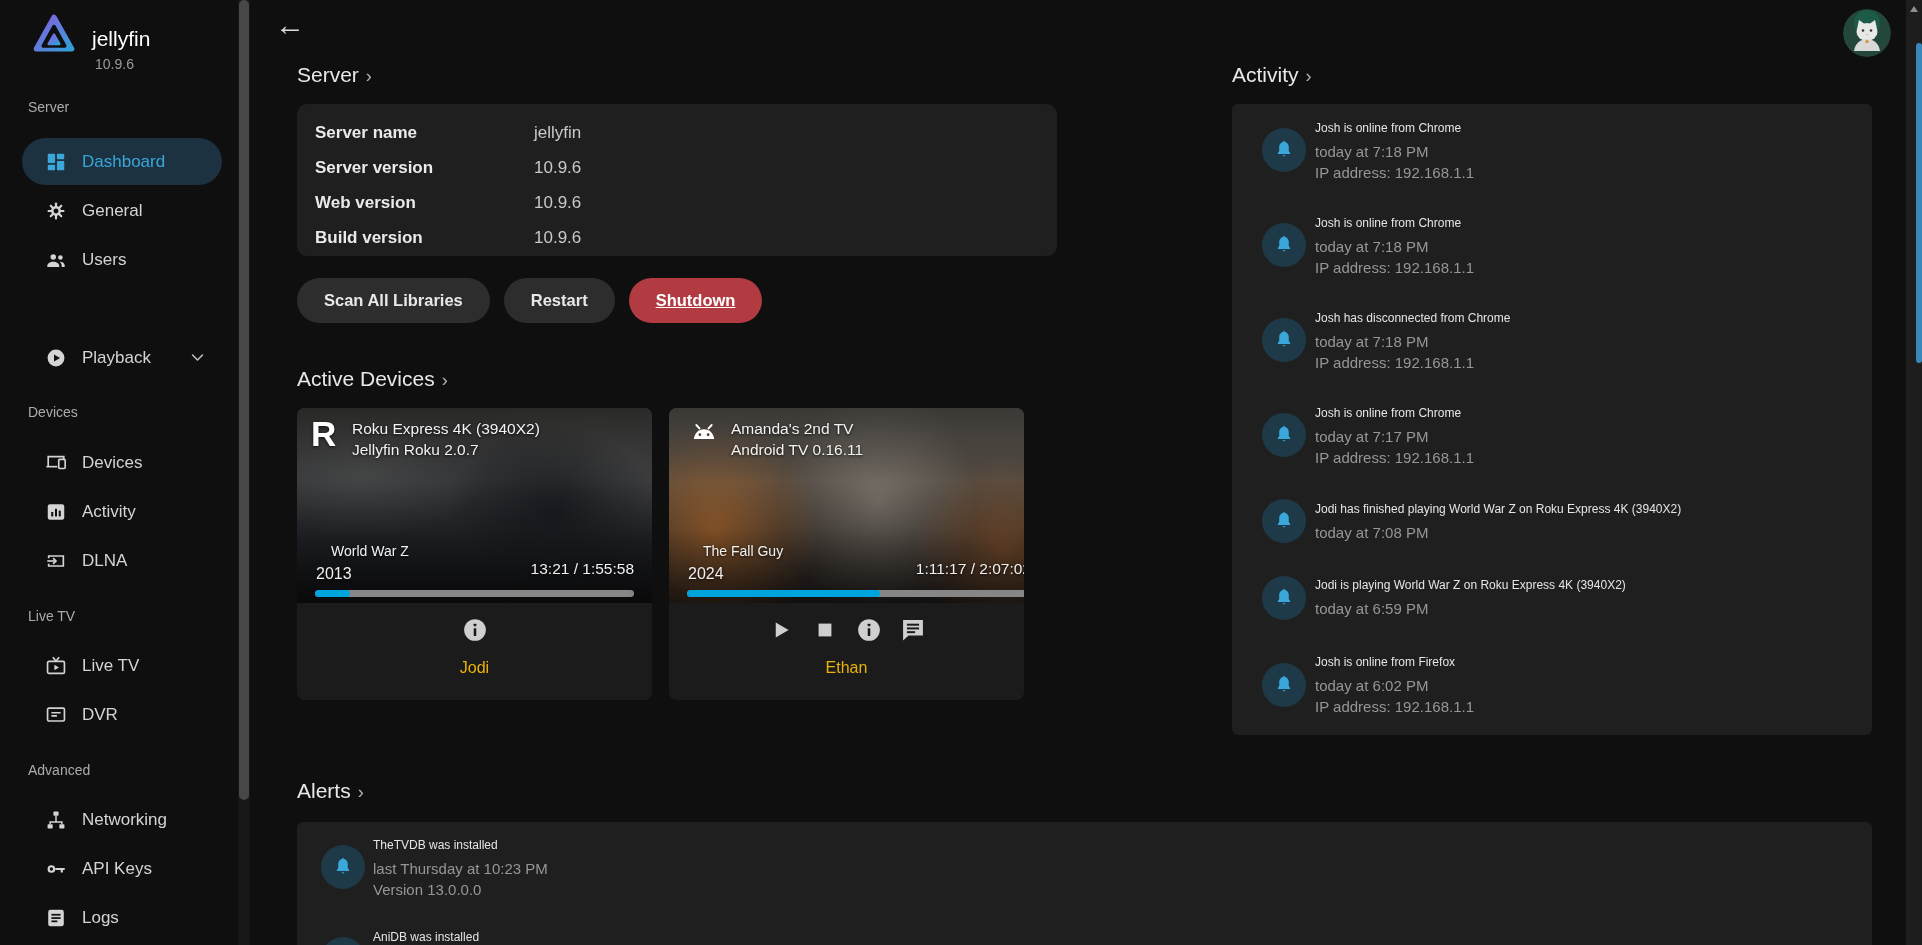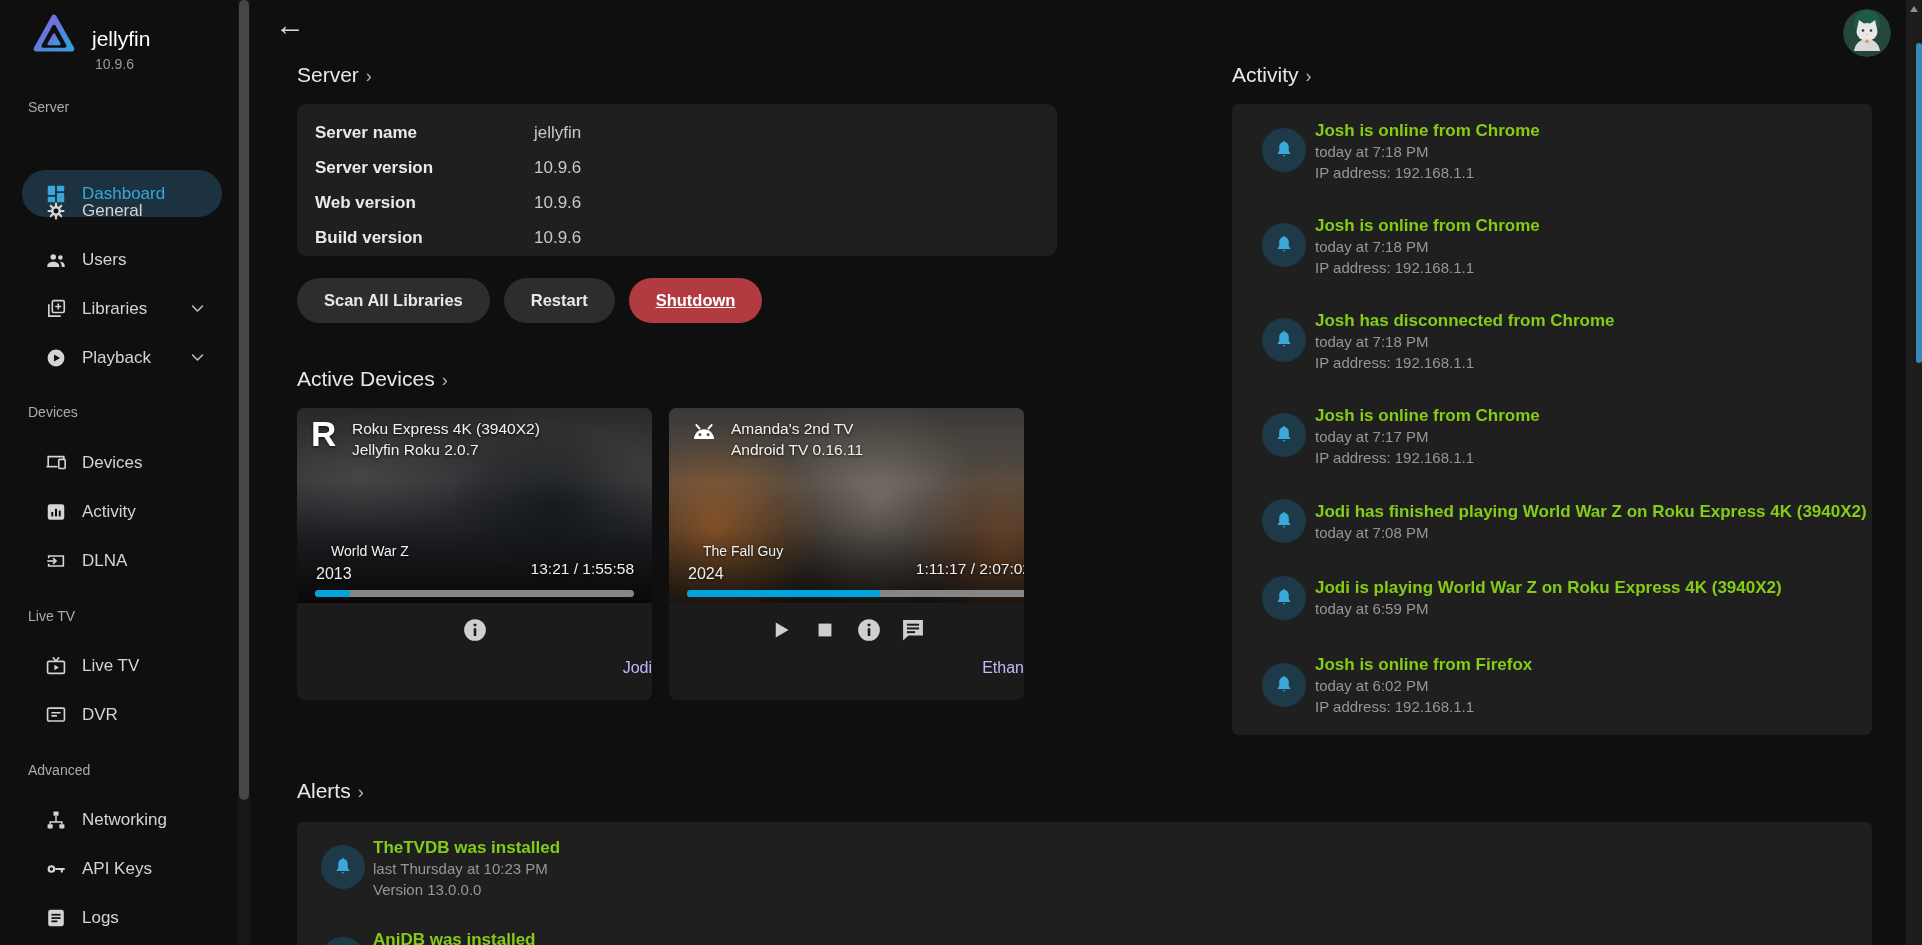--- a/index.html
+++ b/index.html
@@ -8,21 +8,21 @@
 
   
   .sidebar{position:absolute;left:0;top:0;width:254px;height:945px;background:#0f0f0f;}
   .logo-row{position:absolute;left:33px;top:14px;display:flex;align-items:flex-start;}
   .app-title{position:absolute;left:92px;top:27px;font-size:21px;font-weight:500;color:#fff;}
   .app-version{position:absolute;left:95px;top:56px;font-size:14px;color:#9a9a9a;}
   .sec-label{position:absolute;left:28px;font-size:14px;color:#ababab;}
   .nav-item{position:absolute;left:22px;width:200px;height:47px;border-radius:24px;
             display:flex;align-items:center;padding-left:23px;box-sizing:border-box;
             color:#d4d4d4;font-size:17px;cursor:pointer;}
-  .nav-item.active{background:#1c3240;color:#3aa6d9;margin-top:32px;}
+  .nav-item.active{background:#1c3240;color:#3aa6d9;}
   .nav-item .nicon{flex:0 0 22px;width:22px;height:22px;}
   .nav-item .nlabel{margin-left:15px;white-space:nowrap;}
   .nav-chev{position:absolute;right:16px;width:17px;height:17px;color:#c0c0c0;}
   .side-scroll{position:absolute;left:238px;top:0;width:12px;height:945px;background:#171717;}
   .side-thumb{position:absolute;left:1px;top:0;width:10px;height:800px;background:#474747;border-radius:5px;}
 
   
   .back-arrow{position:absolute;left:275px;top:8px;font-size:30px;color:#dcdcdc;cursor:pointer;}
   .avatar{position:absolute;left:1843px;top:9px;width:48px;height:48px;border-radius:50%;overflow:hidden;cursor:pointer;}
 
@@ -60,28 +60,28 @@
   .dev-head{position:absolute;top:10px;font-size:15.5px;line-height:21px;color:#f2f2f2;text-shadow:0 1px 3px rgba(0,0,0,.8);}
   .np-title{position:absolute;left:34px;top:135px;font-size:14px;color:#f2f2f2;text-shadow:0 1px 3px rgba(0,0,0,.8);}
   .np-year{position:absolute;left:19px;top:157px;font-size:16px;color:#eee;text-shadow:0 1px 3px rgba(0,0,0,.8);}
   .np-time{position:absolute;right:18px;top:152px;font-size:15.5px;color:#f0f0f0;text-shadow:0 1px 3px rgba(0,0,0,.8);}
   .prog{position:absolute;left:18px;right:18px;top:182px;height:7px;border-radius:4px;background:#868686;overflow:hidden;}
   .prog-fill{height:100%;background:#00a4dc;border-radius:4px;}
   .card-foot{position:absolute;left:0;top:195px;width:355px;height:97px;background:#1b1b1b;}
   .controls{position:absolute;left:0;top:13px;width:100%;display:flex;justify-content:center;gap:16px;}
   .ctrl-btn{width:28px;height:28px;background:none;border:none;padding:0;cursor:pointer;}
   .ctrl-btn svg{width:28px;height:28px;}
-  .foot-user{position:absolute;left:0;top:56px;width:100%;text-align:right;font-size:16px;color:#c4b5fd;}
+  .foot-user{position:absolute;left:0;top:56px;width:100%;text-align:center;font-size:16px;color:#eab308;}
 
   
   .activity-card{position:absolute;left:1232px;top:104px;width:640px;height:631px;background:#1f1f1f;border-radius:6px;}
   .bell-circle{position:absolute;left:30px;width:44px;height:44px;border-radius:50%;background:#1e3a48;
                display:flex;align-items:center;justify-content:center;}
   .bell-circle svg{width:22px;height:22px;}
-  .act-title{position:absolute;left:83px;font-size:17px;font-weight:700;color:#84cc16;white-space:nowrap;}
+  .act-title{position:absolute;left:83px;font-size:12px;font-weight:400;color:#e5e5e5;white-space:nowrap;}
   .act-meta{position:absolute;left:83px;font-size:15px;color:#969696;white-space:nowrap;}
 
   
   .alerts-card{position:absolute;left:297px;top:822px;width:1575px;height:210px;background:#1f1f1f;border-radius:6px;}
   .alerts-card .bell-circle{left:24px;}
   .alerts-card .act-title{left:76px;}
   .alerts-card .act-meta{left:76px;}
 
   
   .main-scroll{position:absolute;left:1906px;top:0;width:16px;height:945px;background:#1d1d1d;}
@@ -139,31 +139,20 @@
     <div class="nav-item" style="top:236px">
       <svg class="nicon" viewBox="0 0 24 24" fill="currentColor">
         <circle cx="9" cy="8.8" r="3"></circle>
         <path d="M2.5 18.6c0-2.9 2.9-4.7 6.5-4.7s6.5 1.8 6.5 4.7v.9H2.5z"></path>
         <circle cx="16.8" cy="9.3" r="2.5"></circle>
         <path d="M16.2 13.9c3.1.1 5.3 1.7 5.3 4.1v1.5h-3.3v-.9c0-1.9-.8-3.5-2-4.7z"></path>
       </svg>
       <span class="nlabel">Users</span>
     </div>
 
-    <div class="nav-item" style="top:285px">
-      <svg class="nicon" viewBox="0 0 24 24" fill="none" stroke="currentColor" stroke-width="1.8">
-        <rect x="8" y="2.8" width="13" height="13" rx="1.5"></rect>
-        <path d="M14.5 6v6.6M11.2 9.3h6.6"></path>
-          <path d="M4.2 6.8v12.9h13"></path>
-      </svg>
-      <span class="nlabel">Libraries</span>
-      <svg class="nav-chev" viewBox="0 0 24 24" fill="none" stroke="currentColor" stroke-width="2.2" stroke-linecap="round" stroke-linejoin="round">
-          <path d="M5 8.5l7 7 7-7"></path>
-        </svg>
-    </div>
 
     <div class="nav-item" style="top:334px">
       <svg class="nicon" viewBox="0 0 24 24">
         <circle cx="12" cy="12" r="9.2" fill="currentColor"></circle>
         <path d="M9.8 8.1v7.8L16.5 12z" fill="#0f0f0f"></path>
       </svg>
       <span class="nlabel">Playback</span>
       <svg class="nav-chev" viewBox="0 0 24 24" fill="none" stroke="currentColor" stroke-width="2.2" stroke-linecap="round" stroke-linejoin="round">
           <path d="M5 8.5l7 7 7-7"></path>
         </svg>

